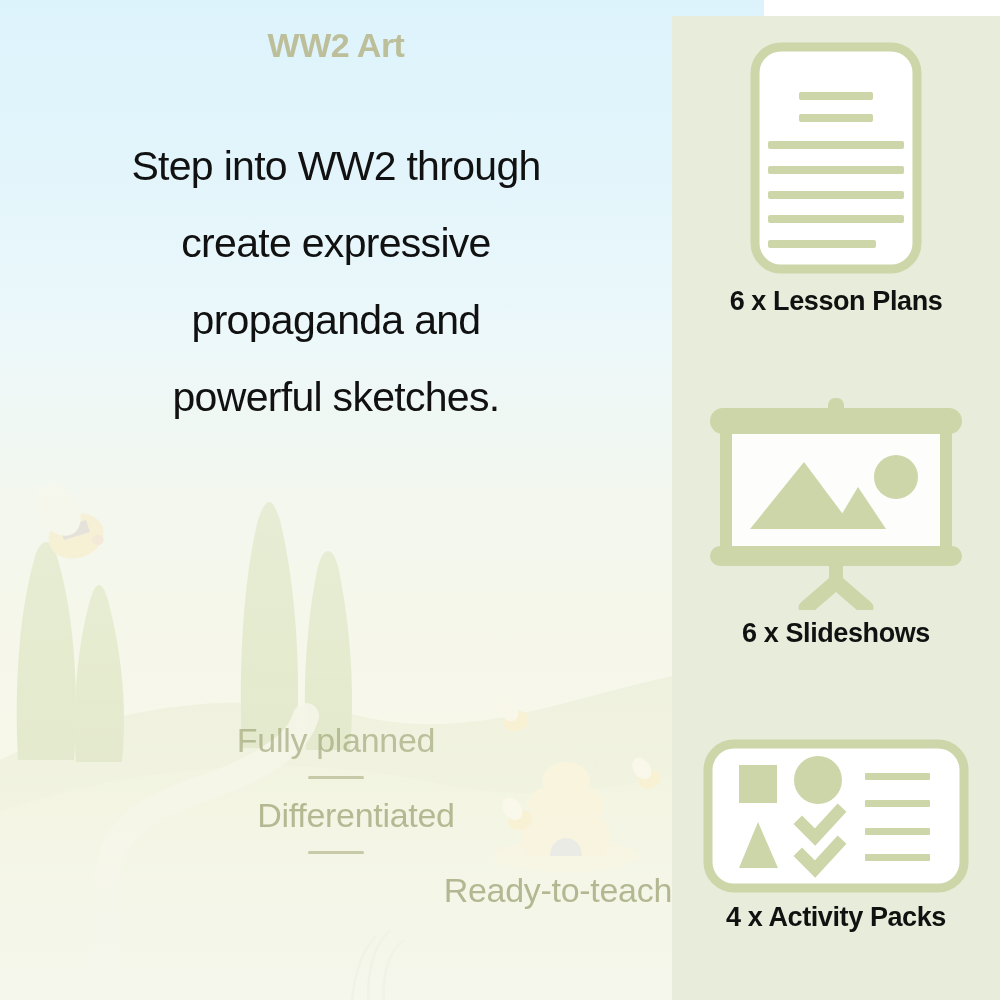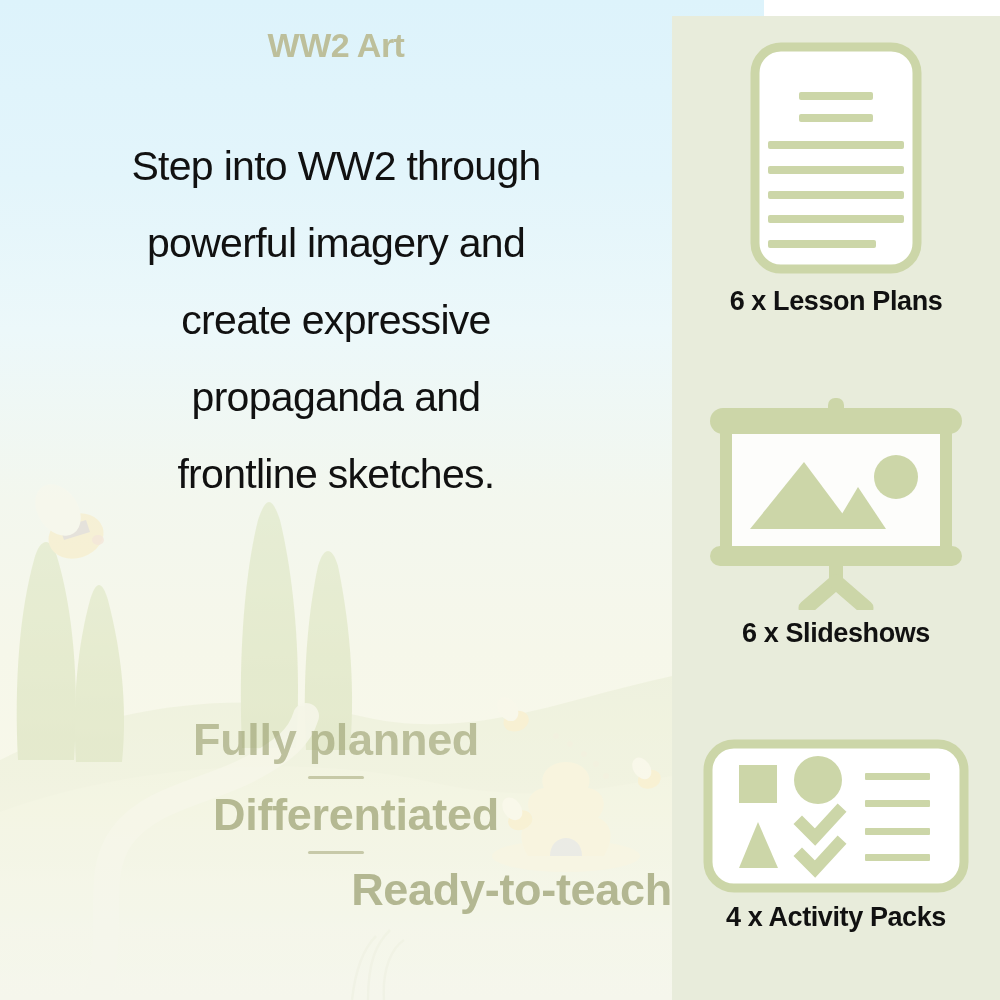--- a/index.html
+++ b/index.html
@@ -77,22 +77,22 @@
   #main-copy .ln { display: block; }
 
   #feature-list {
     position: absolute;
     left: 0;
     top: 718px;
     width: 672px;
     text-align: center;
   }
   .feature-item {
-    font-size: 45px;
-    font-weight: bold;
+    font-size: 34px;
+    font-weight: normal;
     color: #9ba071;
     letter-spacing: -0.3px;
     line-height: 44px;
   }
   .feature-item.f1 { opacity: 0.62; }
   .feature-item.f2 { opacity: 0.70; margin-left: 40px; }
   .feature-item.f3 { opacity: 0.72; text-align: right; }
   .feature-sep {
     width: 56px;
     height: 3px;
@@ -209,24 +209,23 @@
         <path d="M352 1000 C 356 964, 366 946, 376 936"></path>
         <path d="M368 1000 C 368 962, 376 944, 390 930"></path>
         <path d="M384 1000 C 382 968, 392 948, 404 940"></path>
       </g>
     </svg>
 
     <div id="title-banner">WW2 Art</div>
 
     <div id="main-copy">
       <span class="ln">Step into WW2 through</span>
-      <span class="ln">powerful imagery and</span>
       <span class="ln">create expressive</span>
       <span class="ln">propaganda and</span>
-      <span class="ln">frontline sketches.</span>
+      <span class="ln">powerful sketches.</span>
     </div>
 
     <div id="feature-list">
       <div class="feature-item f1">Fully planned</div>
       <div class="feature-sep"></div>
       <div class="feature-item f2">Differentiated</div>
       <div class="feature-sep"></div>
       <div class="feature-item f3">Ready-to-teach</div>
     </div>
   </div>

